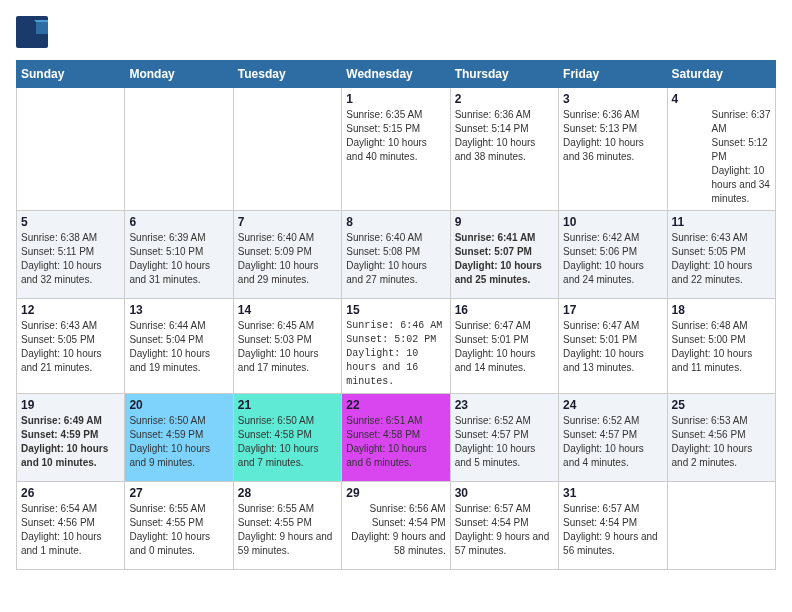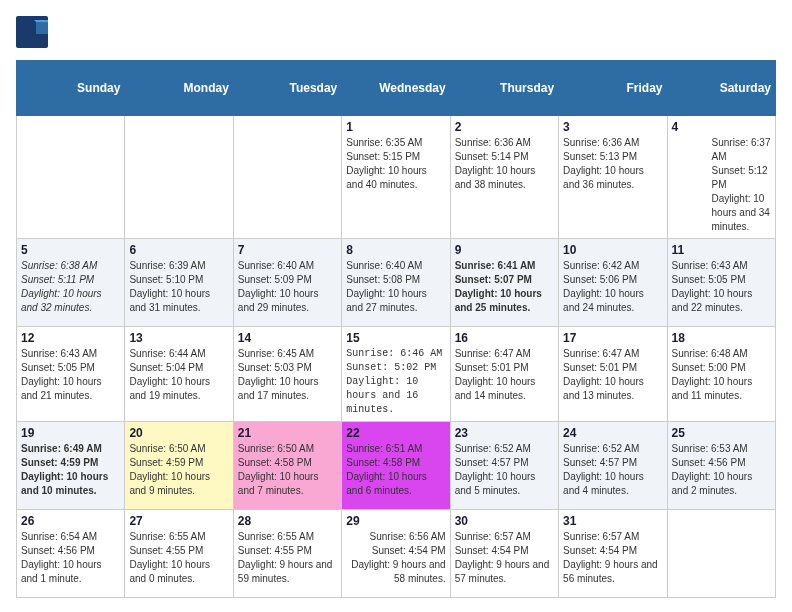--- a/index.html
+++ b/index.html
@@ -34,22 +34,22 @@
       color: #333;
     }
     .calendar-table {
       width: 100%;
       border-collapse: collapse;
       font-size: 11px;
     }
     .calendar-table th {
       background-color: #2e6da4;
       color: white;
-      padding: 20px 4px;
-      text-align: right;
+      padding: 6px 4px;
+      text-align: left;
       font-size: 12px;
       font-weight: bold;
       border: 1px solid #2e6da4;
     }
     .calendar-table td {
       border: 1px solid #ccc;
       padding: 4px;
       vertical-align: top;
       width: 108px;
       min-height: 80px;
@@ -144,21 +144,21 @@
         <td>
           <div class="day-number">4</div>
           <div class="day-info" style="white-space: pre-line; margin-left: 40px;">Sunrise: 6:37 AM
 Sunset: 5:12 PM
 Daylight: 10 hours and 34 minutes.</div>
         </td>
       </tr>
       <tr>
         <td style="background-color: rgb(240, 244, 248);">
           <div class="day-number">5</div>
-          <div class="day-info" style="white-space: pre-line; font-style: italic;">Sunrise: 6:38 AM
+          <div class="day-info" style="white-space: pre-line;">Sunrise: 6:38 AM
 Sunset: 5:11 PM
 Daylight: 10 hours and 32 minutes.</div>
         </td>
         <td style="background-color: rgb(240, 244, 248);">
           <div class="day-number">6</div>
           <div class="day-info" style="white-space: pre-line;">Sunrise: 6:39 AM
 Sunset: 5:10 PM
 Daylight: 10 hours and 31 minutes.</div>
         </td>
         <td style="background-color: rgb(240, 244, 248);">
@@ -236,27 +236,27 @@
 Daylight: 10 hours and 11 minutes.</div>
         </td>
       </tr>
       <tr>
         <td style="background-color: rgb(240, 244, 248);">
           <div class="day-number">19</div>
           <div class="day-info" style="white-space: pre-line; font-weight: bold;">Sunrise: 6:49 AM
 Sunset: 4:59 PM
 Daylight: 10 hours and 10 minutes.</div>
         </td>
-        <td style="background-color: #fef9c3;">
+        <td style="background-color: #7dd3fc;">
           <div class="day-number">20</div>
           <div class="day-info" style="white-space: pre-line;">Sunrise: 6:50 AM
 Sunset: 4:59 PM
 Daylight: 10 hours and 9 minutes.</div>
         </td>
-        <td style="background-color: #f9a8d4;">
+        <td style="background-color: #5eead4;">
           <div class="day-number">21</div>
           <div class="day-info" style="white-space: pre-line;">Sunrise: 6:50 AM
 Sunset: 4:58 PM
 Daylight: 10 hours and 7 minutes.</div>
         </td>
         <td style="background-color: #d946ef;">
           <div class="day-number">22</div>
           <div class="day-info" style="white-space: pre-line;">Sunrise: 6:51 AM
 Sunset: 4:58 PM
 Daylight: 10 hours and 6 minutes.</div>

